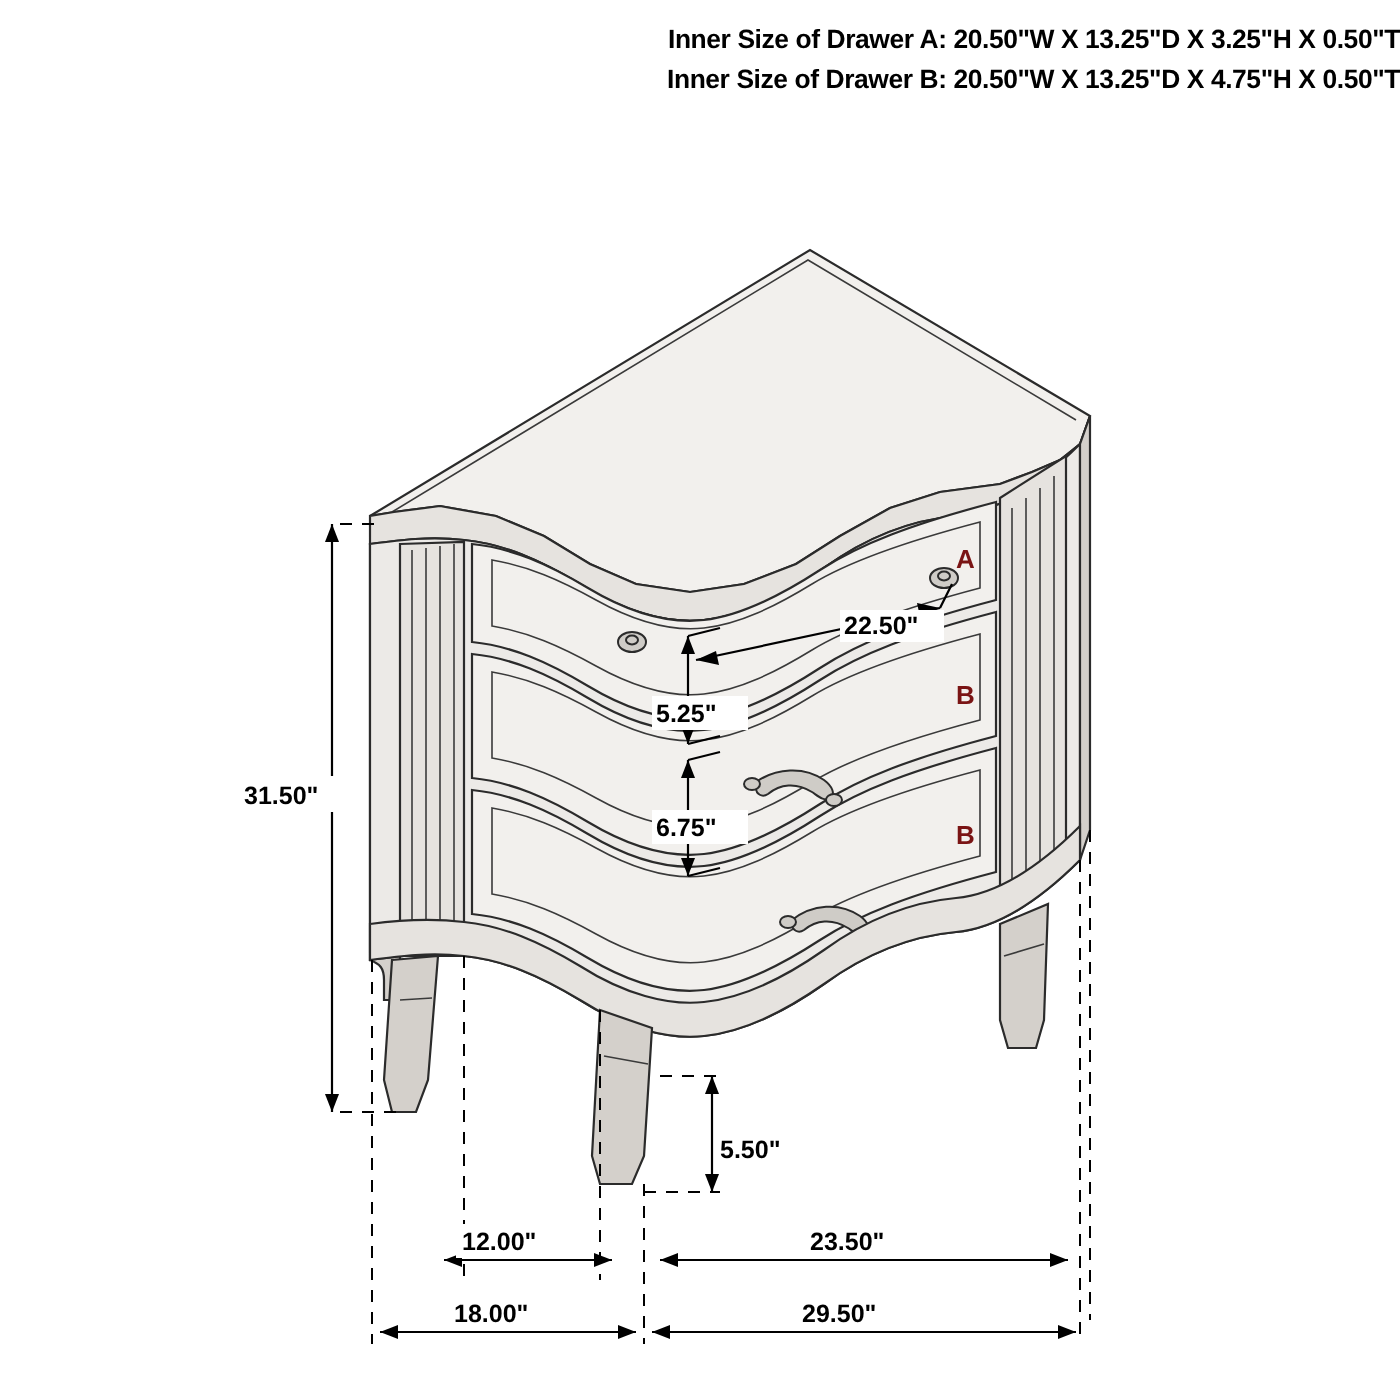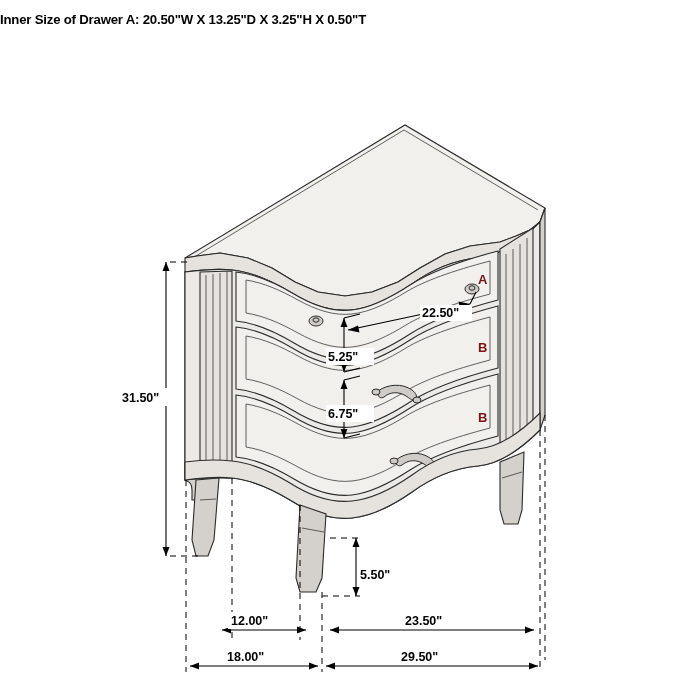--- a/index.html
+++ b/index.html
@@ -18,21 +18,21 @@
   #root {
     position: relative;
     width: 700px;
     height: 700px;
   }
   .header {
     position: absolute;
     top: 10px;
     left: 0;
     width: 700px;
-    text-align: left;
+    text-align: right;
   }
   .header .line {
     font-size: 13.2px;
     font-weight: bold;
     letter-spacing: -0.2px;
     line-height: 20px;
     white-space: nowrap;
   }
   svg.diagram {
     position: absolute;
@@ -60,20 +60,21 @@
   .dashline { stroke: #000000; stroke-width: 1; fill: none; stroke-dasharray: 6 5; }
   .hw { fill: #cfccc7; stroke: #2b2b2b; stroke-width: 1; }
 </style>
 </head>
 <body>
 
 <div id="root">
 
   <div class="header">
     <div class="line">Inner Size of Drawer A: 20.50"W X 13.25"D X 3.25"H X 0.50"T</div>
+    <div class="line">Inner Size of Drawer B: 20.50"W X 13.25"D X 4.75"H X 0.50"T</div>
   </div>
 
   <svg class="diagram" width="700" height="700" viewBox="0 0 700 700">
 
     <g>
 
       <path class="wood-light" d="M185,258 L405,125 L545,208 L540,222 L530,230 L516,236 L500,242 L470,246 L445,254 L420,268 L398,282 L372,292 L345,296 L318,292 L295,282 L272,268 L248,258 L220,253 L197,256 Z"></path>
       <path class="thin" d="M196,256 L404,130 L538,210"></path>
 
       <path class="wood-mid" d="M185,258 L185,272 C200,270 215,268 232,270 C252,272 270,280 290,292 C312,306 334,312 352,310 C372,308 392,298 412,284 C434,268 456,260 478,258 C500,256 522,240 540,222 L545,208 L540,222 L530,230 L516,236 L500,242 L470,246 L445,254 L420,268 L398,282 L372,292 L345,296 L318,292 L295,282 L272,268 L248,258 L220,253 L197,256 Z"></path>

